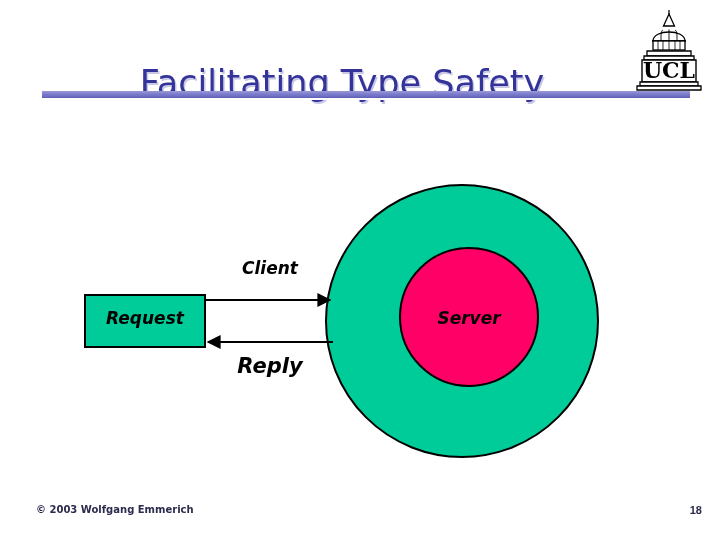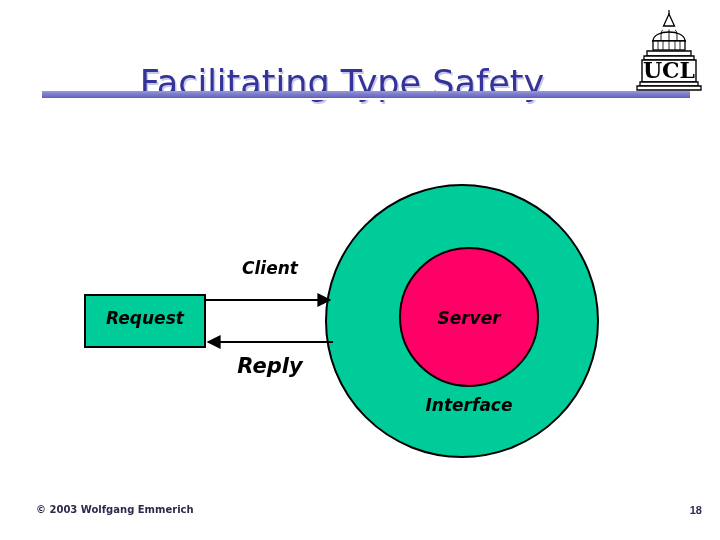--- a/index.html
+++ b/index.html
@@ -171,20 +171,20 @@
 
   <div class="diag-label" id="label-client">Request</div>
 
   <div class="diag-label" id="label-request">Client</div>
 
   <div class="diag-label" id="label-reply">Reply</div>
 
   <div class="diag-label" id="label-server">Server</div>
 
   <div class="diag-label" id="label-interface">
-    <span>Interface</span><br>
+    <br>
   </div>
 
   <div id="footer-copyright">© 2003 Wolfgang Emmerich</div>
 
   <div id="footer-pagenum">18</div>
 
 </div>
 
 </body></html>

